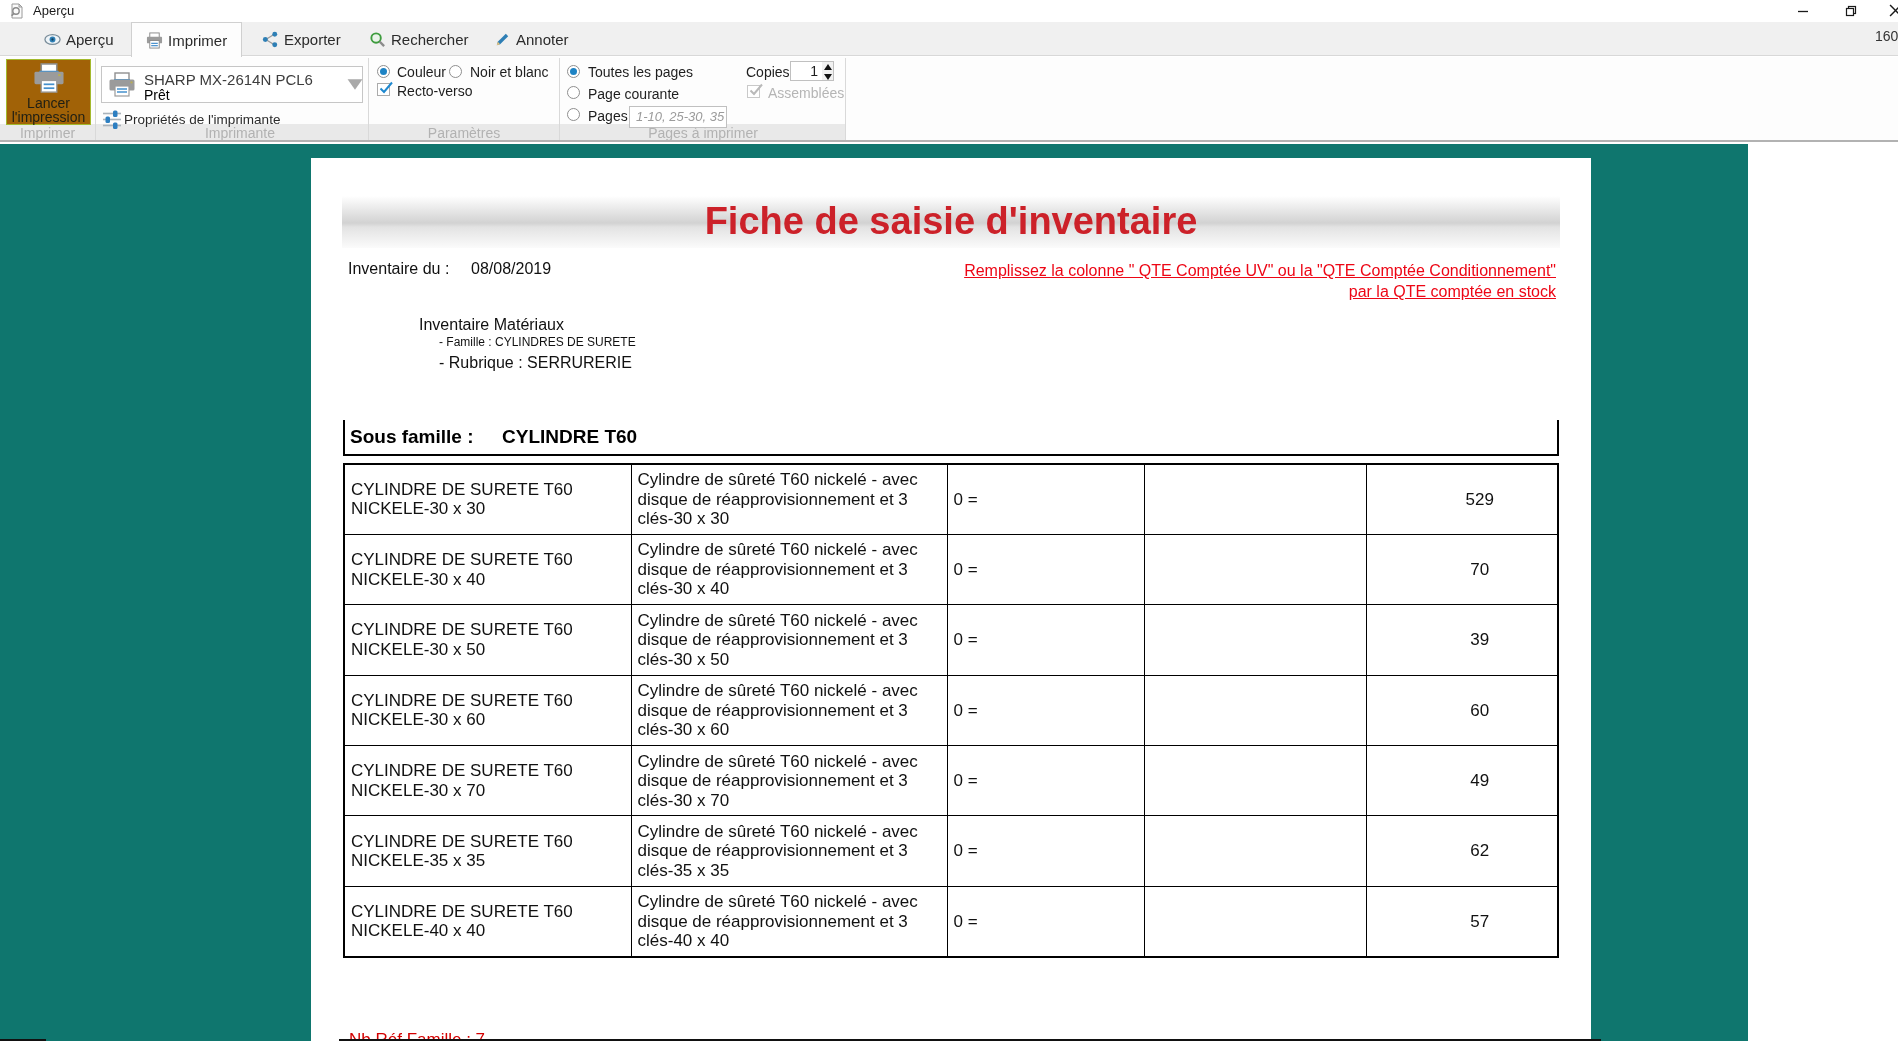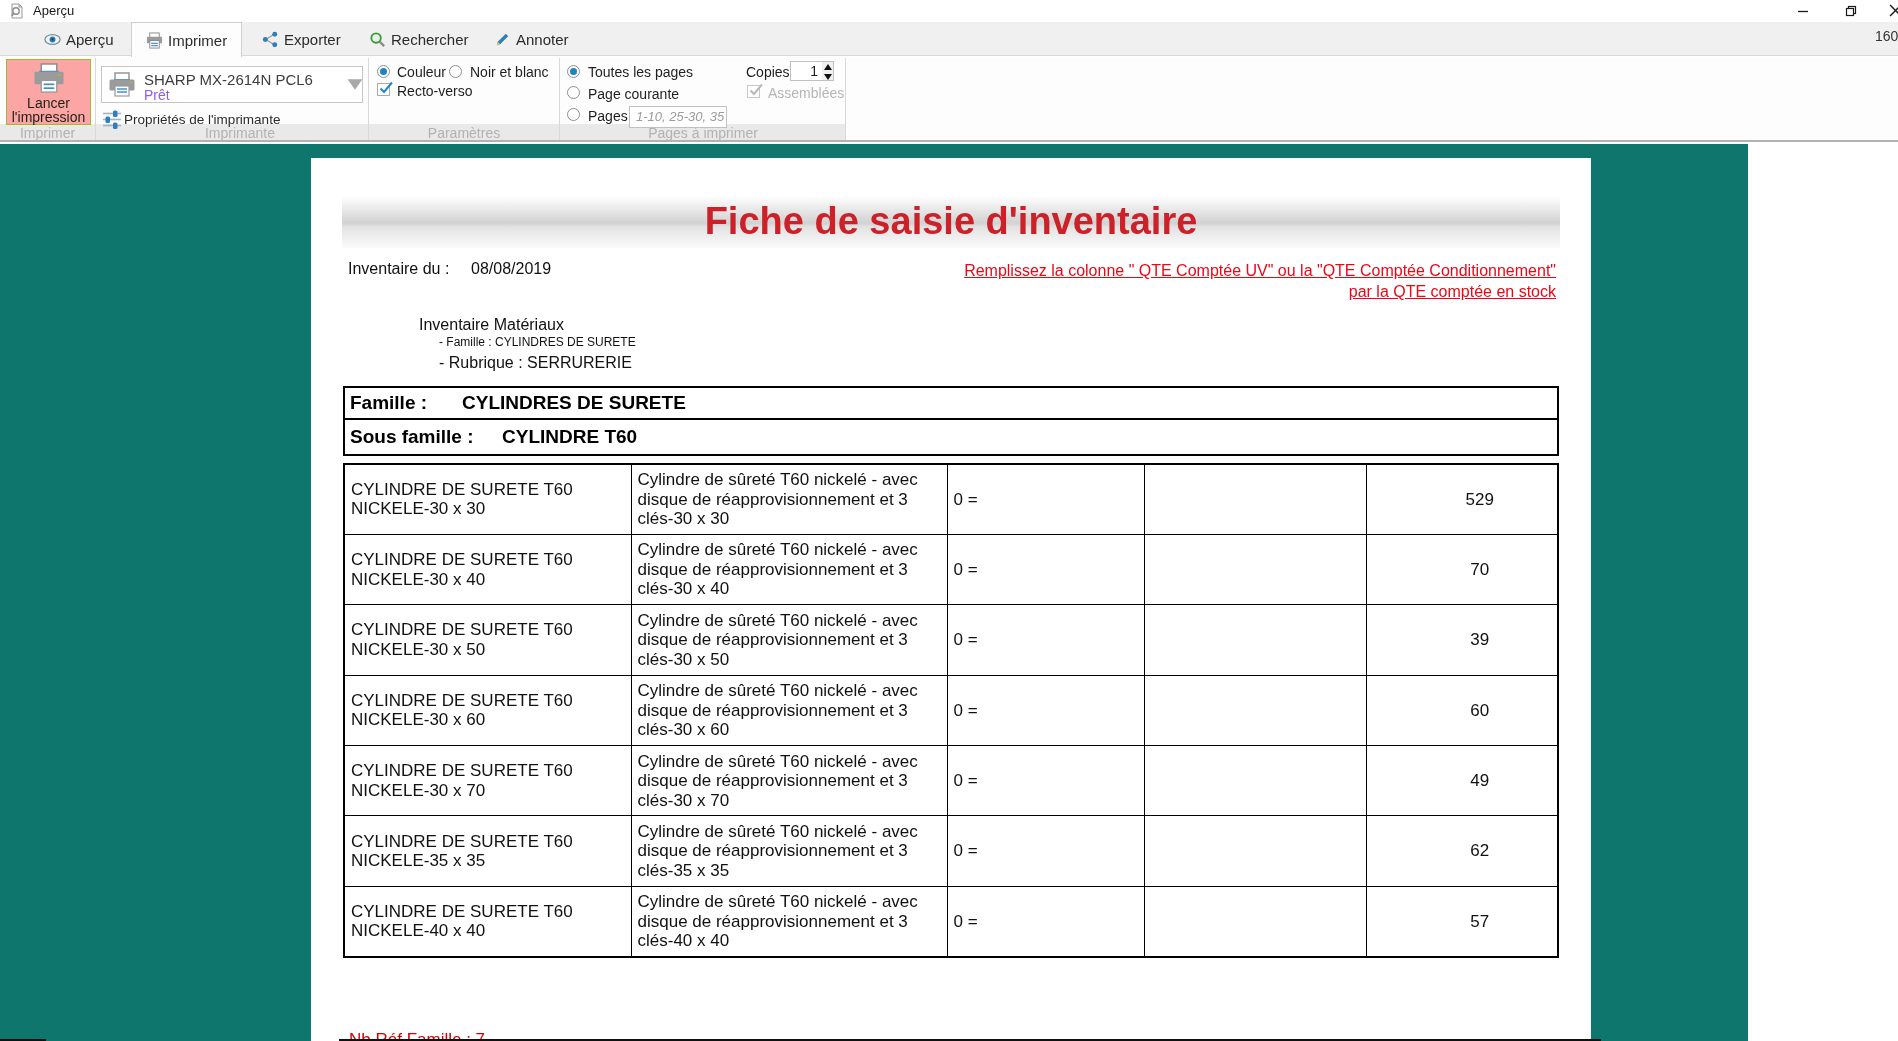--- a/index.html
+++ b/index.html
@@ -24,28 +24,28 @@
   #tab-imprimer { background:#fdfdfd; border:1px solid #d0d0d0; border-bottom:none; height:35px; }
   #zoom-indicator { left:1875px; top:6px; font-size:14px; color:#333; }
 
   
   #ribbon { left:0; top:57px; width:1898px; height:85px; background:#fdfdfd; border-bottom:2px solid #b2b2b2; }
   .vsep { position:absolute; top:1px; width:1px; height:82px; background:#d9d9d9; }
   #glabels { position:absolute; left:0; top:67px; width:846px; height:16px; background:#e9e9e9; }
   .glabel { position:absolute; top:1px; font-size:14px; color:#b2b2b2; text-align:center; }
 
   
-  #print-btn { left:6px; top:2px; width:85px; height:66px; background:#fca5a5; border:1px solid #a3b92c; display:flex; flex-direction:column; align-items:center; justify-content:flex-end; cursor:pointer; }
+  #print-btn { left:6px; top:2px; width:85px; height:66px; background:#a16207; border:1px solid #a3b92c; display:flex; flex-direction:column; align-items:center; justify-content:flex-end; cursor:pointer; }
   #print-btn .txt { font-size:14px; line-height:14px; color:#1f1f14; text-align:center; margin-top:2px; }
 
   
   #printer-combo { left:101px; top:9px; width:262px; height:37px; background:#fff; border:1px solid #c6c6c6; cursor:pointer; }
   #printer-combo-icon { left:6px; top:5px; width:28px; height:26px; }
   #printer-name { left:42px; top:4px; font-size:15px; color:#3d3d3d; }
-  #printer-status { left:42px; top:20px; font-size:14px; color:#8b5cf6; }
+  #printer-status { left:42px; top:20px; font-size:14px; color:#000000; }
   #combo-arrow { left:245px; top:0px; width:16px; height:35px; display:flex; align-items:center; justify-content:center; }
   #printer-props { left:103px; top:52px; height:20px; display:flex; align-items:center; gap:3px; cursor:pointer; }
   #printer-props .txt { font-size:13.5px; color:#2b2b2b; }
 
   
   .radio { position:absolute; width:13px; height:13px; border-radius:50%; background:#fff; border:1px solid #8f8f8f; }
   .radio.on { border-color:#8f8f8f; }
   .radio.on::after { content:""; position:absolute; left:2px; top:2px; width:7px; height:7px; border-radius:50%; background:#1d83c4; }
   .cb { position:absolute; width:13px; height:13px; background:#fff; border:1px solid #ababab; }
   .cb svg { position:absolute; left:0px; top:-4px; width:16px; height:16px; }
@@ -272,24 +272,20 @@
       <span id="inv-label" class="abs">Inventaire du :</span>
       <span id="inv-date" class="abs">08/08/2019</span>
       <div id="instr" class="abs">
         <span>Remplissez la colonne " QTE Comptée UV" ou la "QTE Comptée Conditionnement"</span><br>
         <span>par la QTE comptée en stock</span>
       </div>
       <span id="mat-title" class="abs">Inventaire Matériaux</span>
       <span id="mat-fam" class="abs">- Famille : CYLINDRES DE SURETE</span>
       <span id="mat-rub" class="abs">- Rubrique : SERRURERIE</span>
 
-      <div id="fam-box" class="abs">
-        <span class="hd-lab">Famille :</span>
-        <span class="hd-val" style="left:117px;">CYLINDRES DE SURETE</span>
-      </div>
       <div id="sfam-box" class="abs">
         <span class="hd-lab">Sous famille :</span>
         <span class="hd-val" style="left:157px;">CYLINDRE T60</span>
       </div>
 
       <table id="inv-table">
         <colgroup>
           <col style="width:287px">
             <col style="width:316px">
             <col style="width:197px">

